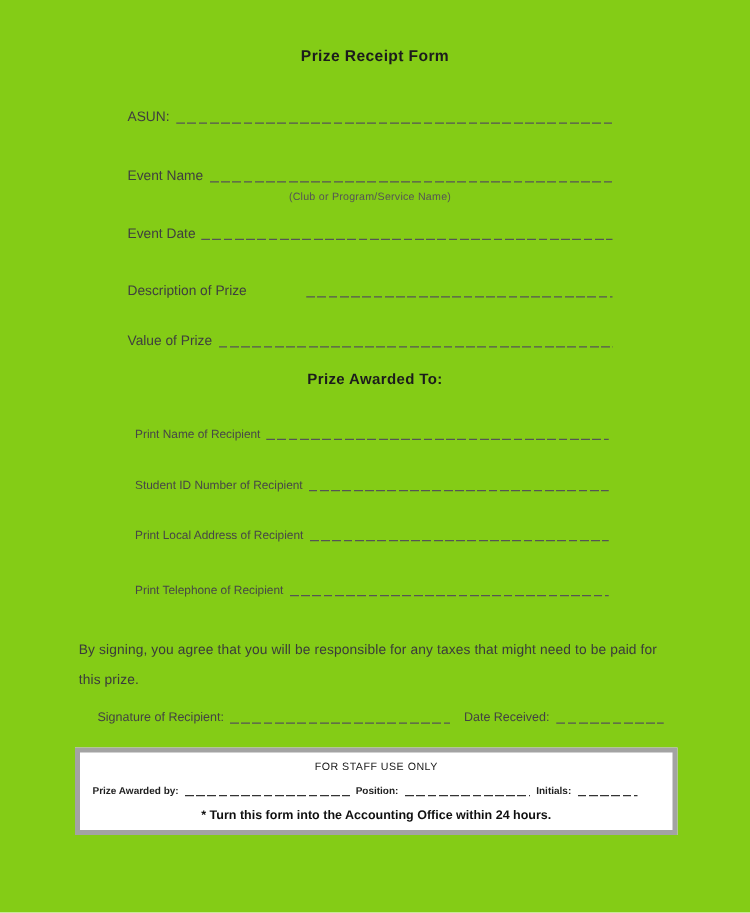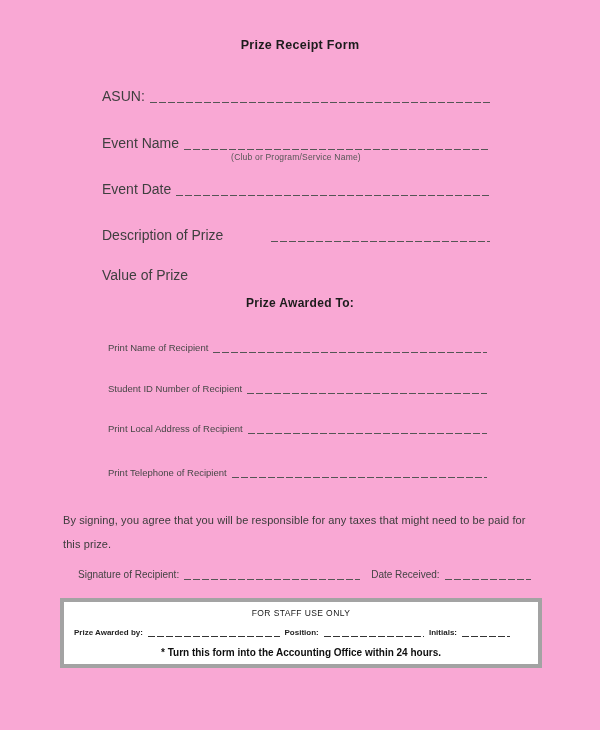--- a/index.html
+++ b/index.html
@@ -1,20 +1,20 @@
 <!DOCTYPE html>
 <html><head>
 <meta charset="utf-8">
 <style>
   html, body { margin: 0; padding: 0; background: #ffffff; }
   .page {
     position: relative;
     width: 600px;
     height: 730px;
-    background: #f9a8d4;
+    background: #84cc16;
     font-family: "Liberation Sans", "DejaVu Sans", sans-serif;
     color: #3f3f3f;
     overflow: hidden;
   }
   .title {
     position: absolute;
     left: 0; width: 600px;
     text-align: center;
     font-weight: bold;
     color: #1c1c1c;
@@ -29,21 +29,21 @@
     white-space: nowrap;
   }
   .frow .lbl { flex: 0 0 auto; }
   .fline {
     flex: 1 1 auto;
     height: 1.4px;
     background: repeating-linear-gradient(90deg, currentColor 0 7px, rgba(0,0,0,0) 7px 9px);
     color: #555555;
     transform: translateY(2px);
   }
-  .main-lbl { font-size: 14px; color: #3f3f3f; }
+  .main-lbl { font-size: 11px; color: #3f3f3f; }
   .small-lbl { font-size: 9.5px; color: #474747; }
   .hint {
     position: absolute;
     text-align: center;
     font-size: 8.5px;
     color: #555555;
     letter-spacing: 0.2px;
     margin-top: 48px;
   }
   .heading {
@@ -118,21 +118,21 @@
   <div class="frow" style="top: 181px; left: 102px; width: 388px;">
     <span class="lbl main-lbl">Event Date</span>
     <span class="fline"></span>
   </div>
 
   <div class="frow" style="top: 227px; left: 102px; width: 388px; gap: 48px;">
     <span class="lbl main-lbl">Description of Prize</span>
     <span class="fline"></span>
   </div>
 
-  <div class="frow" style="top: 267px; left: 102px; width: 388px; flex-direction: column;">
+  <div class="frow" style="top: 267px; left: 102px; width: 388px;">
     <span class="lbl main-lbl">Value of Prize</span>
     <span class="fline"></span>
   </div>
 
   <div class="heading" style="top: 296px;">Prize Awarded To:</div>
 
   <div class="frow" style="top: 342px; left: 108px; width: 379px;">
     <span class="lbl small-lbl">Print Name of Recipient</span>
     <span class="fline"></span>
   </div>

